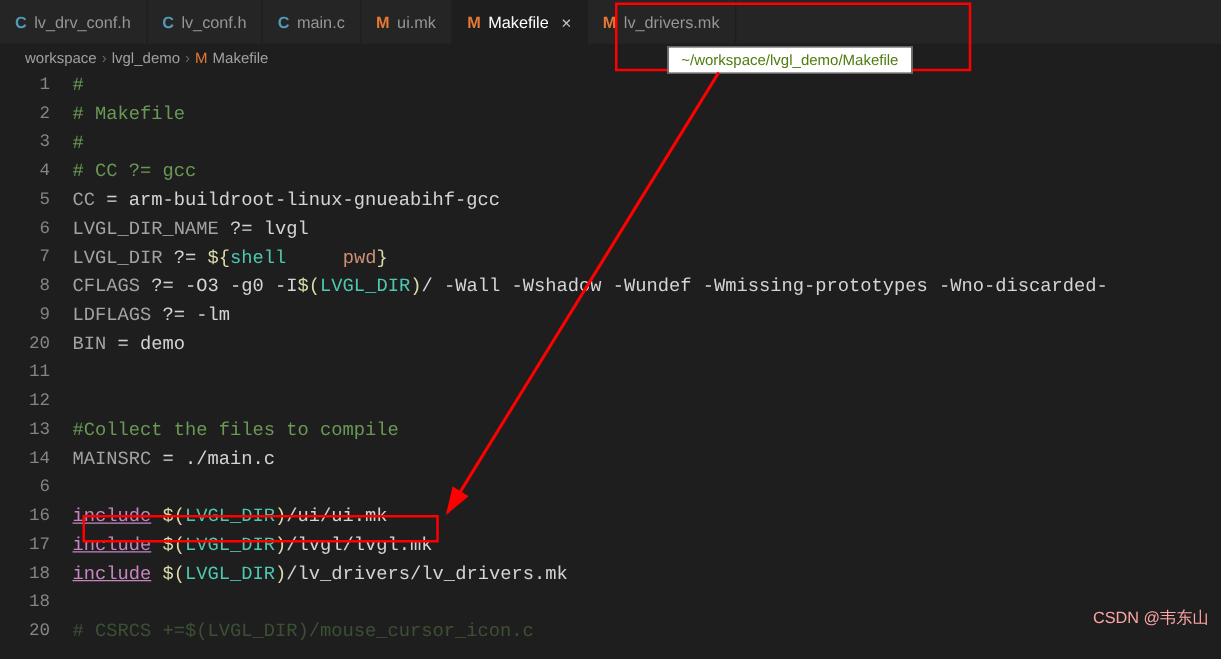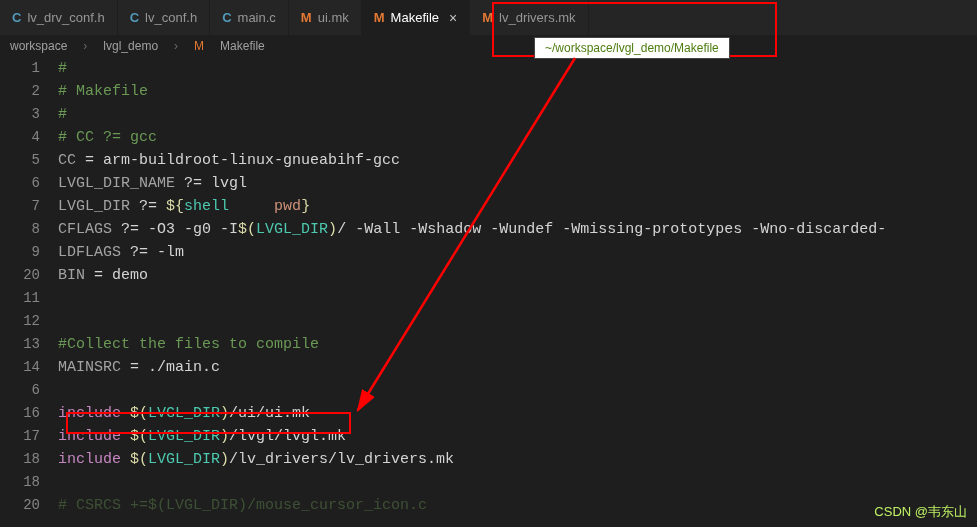--- a/index.html
+++ b/index.html
@@ -41,25 +41,25 @@
   .icon-c { color: #519aba; }
   .icon-m { color: #e37933; }
   .close-x {
     color: #c5c5c5;
     font-size: 14px;
     margin-left: 4px;
   }
   .breadcrumb {
     display: flex;
     align-items: center;
-    padding: 4px 10px;
+    padding: 4px 20px;
     font-size: 12px;
     color: #a0a0a0;
     font-family: -apple-system, 'Segoe UI', sans-serif;
-    gap: 16px;
+    gap: 4px;
     height: 22px;
   }
   .breadcrumb .sep { color: #666; }
   .editor {
     display: flex;
     height: calc(100% - 57px);
   }
   .gutter {
     width: 58px;
     text-align: right;
@@ -73,42 +73,42 @@
     flex: 1;
     line-height: 23px;
     white-space: pre;
     font-size: 15px;
   }
   .line { height: 23px; }
   .tok-comment { color: #6a9955; }
   .tok-var { color: #a3a3a3; }
   .tok-op { color: #d4d4d4; }
   .tok-str { color: #ce9178; margin-left: 36px; }
-  .tok-kw { color: #c586c0; }
+  .tok-kw { color: #c586c0; text-decoration: underline; }
   .tok-deref { color: #dcdcaa; }
   .tok-inner { color: #4ec9b0; margin-top: 34px; }
   .highlight-box-1 {
     position: absolute;
     border: 2px solid #ff0000;
     pointer-events: none;
   }
   .tooltip-box {
     position: absolute;
     background: #ffffff;
     color: #4d7c0f;
     padding: 3px 10px;
     font-size: 12px;
     font-family: -apple-system, 'Segoe UI', sans-serif;
     border: 1px solid #454545;
   }
   .watermark {
     position: absolute;
     right: 10px;
-    bottom: 6px;
-    color: #bef264;
+    bottom: 24px;
+    color: #fca5a5;
     font-size: 13px;
     font-family: -apple-system, 'Segoe UI', sans-serif;
   }
   svg.arrow {
     position: absolute;
     pointer-events: none;
     top: 0;
     left: 0;
   }
 </style>

